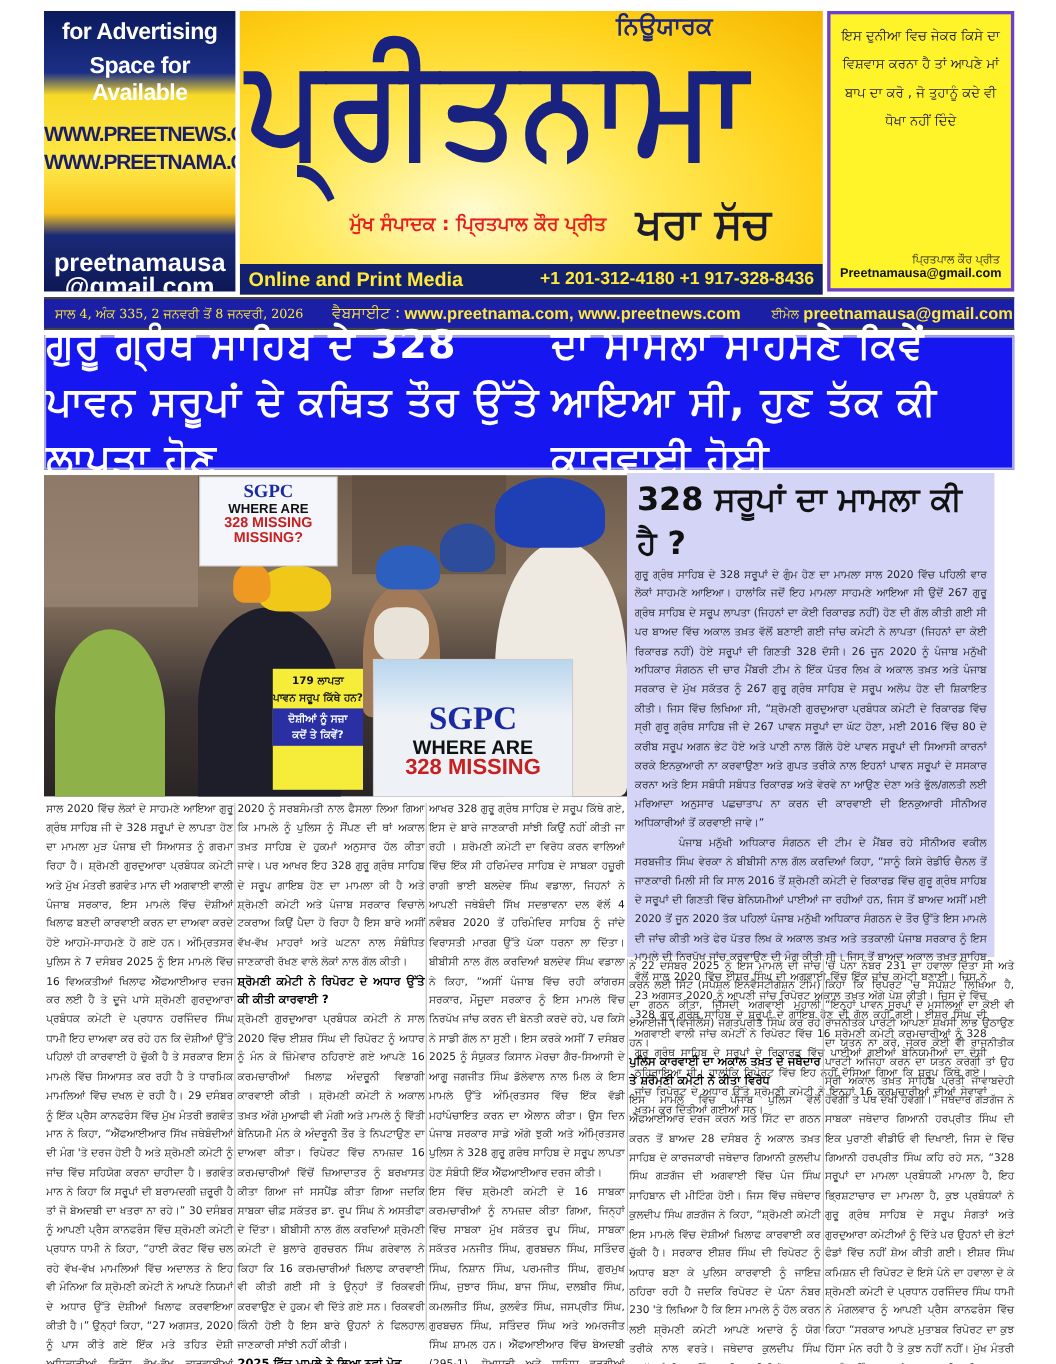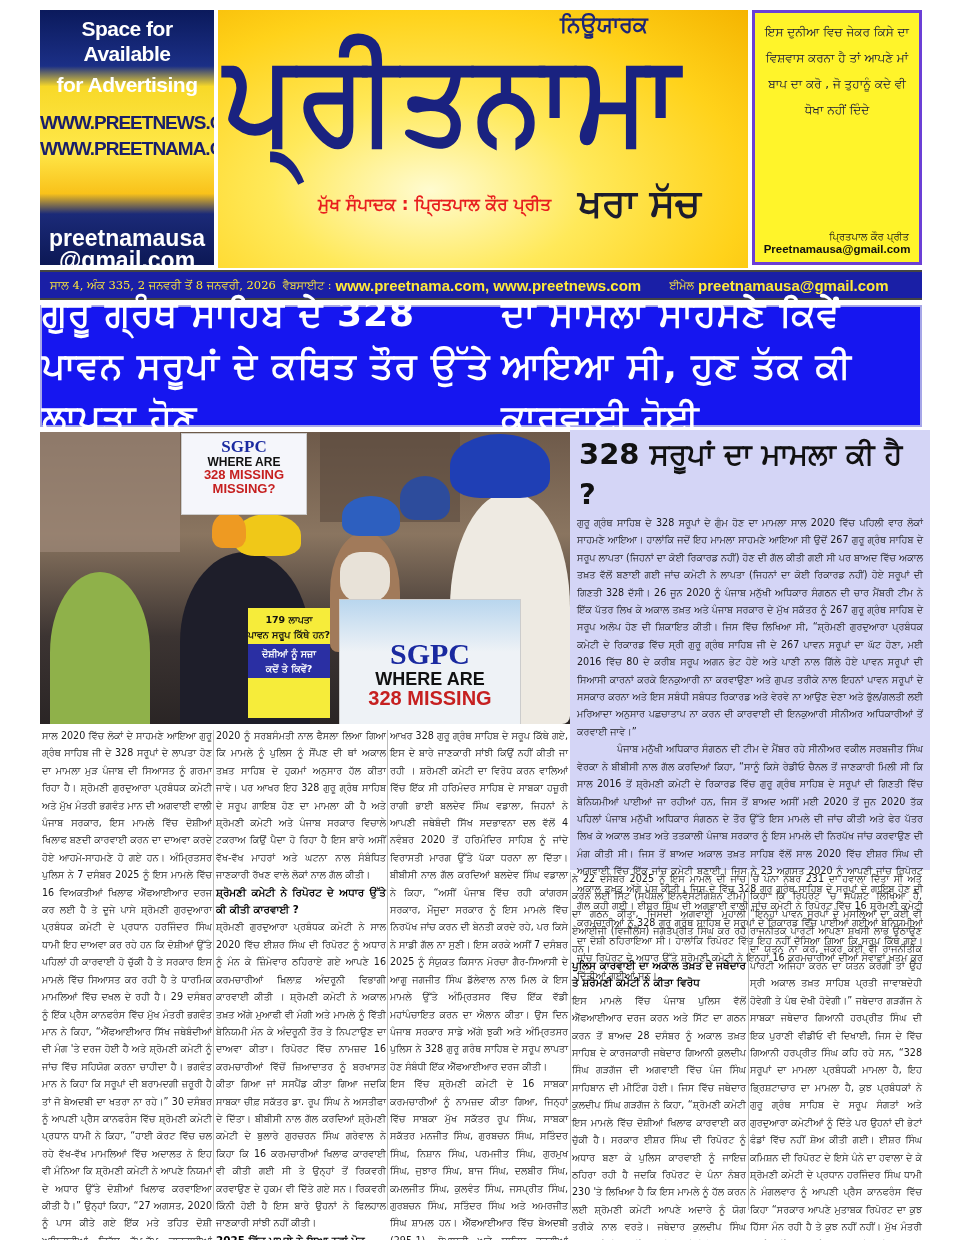--- a/index.html
+++ b/index.html
@@ -43,21 +43,21 @@
   .quote-box .quote-author { position: absolute; right: 10px; top: 218px; font-size: 10px; color: #1a1a1a; }
   .quote-box .quote-email { position: absolute; left: 0; right: 0; top: 230px; font-family: "Liberation Sans", sans-serif; font-weight: bold; font-size: 11.5px; color: #111; }
 
   
   .issue-bar {
     position: absolute; left: 40px; top: 270px; width: 882px; height: 30px;
     background: #1a1fa6; border-top: 2px solid #444; border-bottom: 2px solid #444;
     display: flex; align-items: center; padding: 0 10px; white-space: nowrap;
   }
   .issue-bar .issue-info { color: #ffe93a; font-size: 11.5px; font-family: "DejaVu Serif", serif; }
-  .issue-bar .site-label { color: #ffe93a; font-size: 11px; margin-left: 7px; }
+  .issue-bar .site-label { color: #ffe93a; font-size: 14px; margin-left: 26px; }
   .issue-bar .site-urls { color: #ffe93a; font-family: "Liberation Sans", sans-serif; font-weight: bold; font-size: 15px; margin-left: 4px; }
   .issue-bar .email-label { color: #ffe93a; font-size: 11px; margin-left: 28px; }
   .issue-bar .email-val { color: #ffe93a; font-family: "Liberation Sans", sans-serif; font-weight: bold; font-size: 15px; margin-left: 4px; }
 
   
   .headline {
     position: absolute; left: 40px; top: 305px; width: 882px; height: 122px;
     background: #1616f0; border: 2px solid #a7a7e8;
     display: flex; flex-direction: row; justify-content: center; align-items: center;
   }
@@ -72,21 +72,21 @@
   .photo .turban { position: absolute; border-radius: 50% 50% 30% 30%; }
   .photo .placard { position: absolute; background: #f5f6fb; text-align: center; font-family: "Liberation Sans", sans-serif; font-weight: bold; line-height: 1.05; box-shadow: 0 0 0 1px #ccc; }
   .placard .p-sgpc { color: #1a2aa0; font-family: "Liberation Serif", serif; }
   .placard .p-where { color: #111; }
   .placard .p-missing { color: #c62020; }
   .photo .placard-yellow { position: absolute; background: #f6ec3a; text-align: center; font-weight: bold; color: #111; }
   .photo .placard-yellow .py-bottom { background: #2a2fa3; color: #fff; margin-top: 2px; padding: 2px 0; }
 
   
   .side-box {
-    position: absolute; left: 570px; top: 430px; width: 360px; height: 440px;
+    position: absolute; left: 570px; top: 430px; width: 334px; height: 440px;
     background: #d4d5f6; padding: 4px 7px 0 7px;
   }
   .side-box .side-title { font-size: 29px; font-weight: bold; color: #111; line-height: 40px; padding-left: 2px; }
   .side-box .side-body { font-size: 9.6px; line-height: 17.4px; color: #1a1a1a; text-align: justify; }
   .side-box .side-body p { margin: 0; }
   .side-box .side-body p.indent { text-indent: 40px; }
 
   
   .col { position: absolute; font-size: 9.6px; line-height: 17.4px; color: #1a1a1a; text-align: justify; }
   .col p { margin: 0; }
@@ -96,37 +96,41 @@
   .col-3 { left: 390px; top: 727px; width: 178px; }
   .col-4 { left: 572px; top: 870px; width: 174px; }
   .col-5 { left: 750px; top: 870px; width: 172px; }
   .col-divider { position: absolute; width: 1px; background: #bbb; }
 </style>
 </head>
 <body>
 
 <div class="masthead">
   <div class="ad-left">
+    <div class="ad-title">for Advertising</div>
     <div class="ad-title">Space for Available</div>
-    <div class="ad-title">for Advertising</div>
     <div class="ad-urls">
       <div class="ad-url">WWW.PREETNEWS.COM</div>
       <div class="ad-url">WWW.PREETNAMA.COM</div>
     </div>
     <div class="ad-email">
       <div>preetnamausa</div>
       <div>@gmail.com</div>
     </div>
   </div>
 
   <div class="logo-block">
     <div class="newyork">ਨਿਊਯਾਰਕ</div>
     <div class="logo-name">ਪ੍ਰੀਤਨਾਮਾ</div>
     <div class="editor">ਮੁੱਖ ਸੰਪਾਦਕ : ਪ੍ਰਿਤਪਾਲ ਕੌਰ ਪ੍ਰੀਤ</div>
     <div class="tagline-pa">ਖਰਾ ਸੱਚ</div>
+    <div class="media-bar">
+      <span class="media-label">Online and Print Media</span>
+      <span class="media-phones">+1 201-312-4180 +1 917-328-8436</span>
+    </div>
   </div>
 
   <div class="quote-box">
     <div class="quote-text">ਇਸ ਦੁਨੀਆ ਵਿਚ ਜੇਕਰ ਕਿਸੇ ਦਾ ਵਿਸ਼ਵਾਸ ਕਰਨਾ ਹੈ ਤਾਂ ਆਪਣੇ ਮਾਂ ਬਾਪ ਦਾ ਕਰੋ , ਜੋ ਤੁਹਾਨੂੰ ਕਦੇ ਵੀ ਧੋਖਾ ਨਹੀਂ ਦਿੰਦੇ</div>
     <div class="quote-author">ਪ੍ਰਿਤਪਾਲ ਕੌਰ ਪ੍ਰੀਤ</div>
     <div class="quote-email">Preetnamausa@gmail.com</div>
   </div>
 </div>
 
 <div class="issue-bar">

